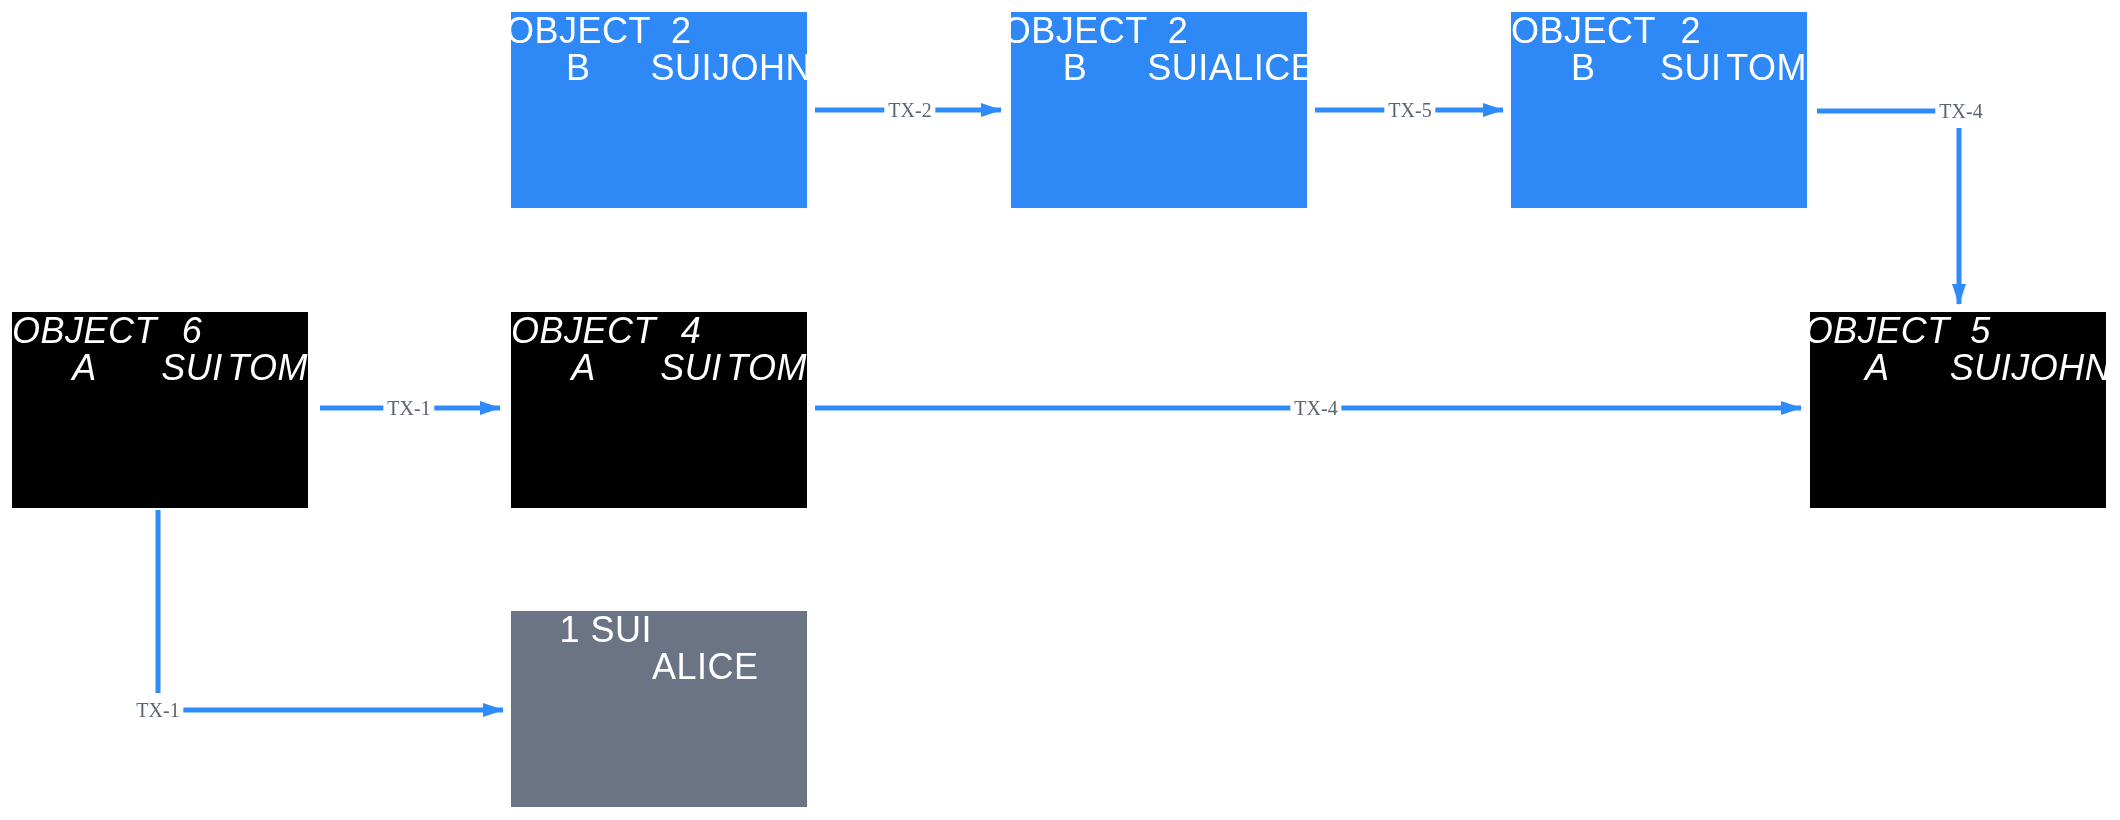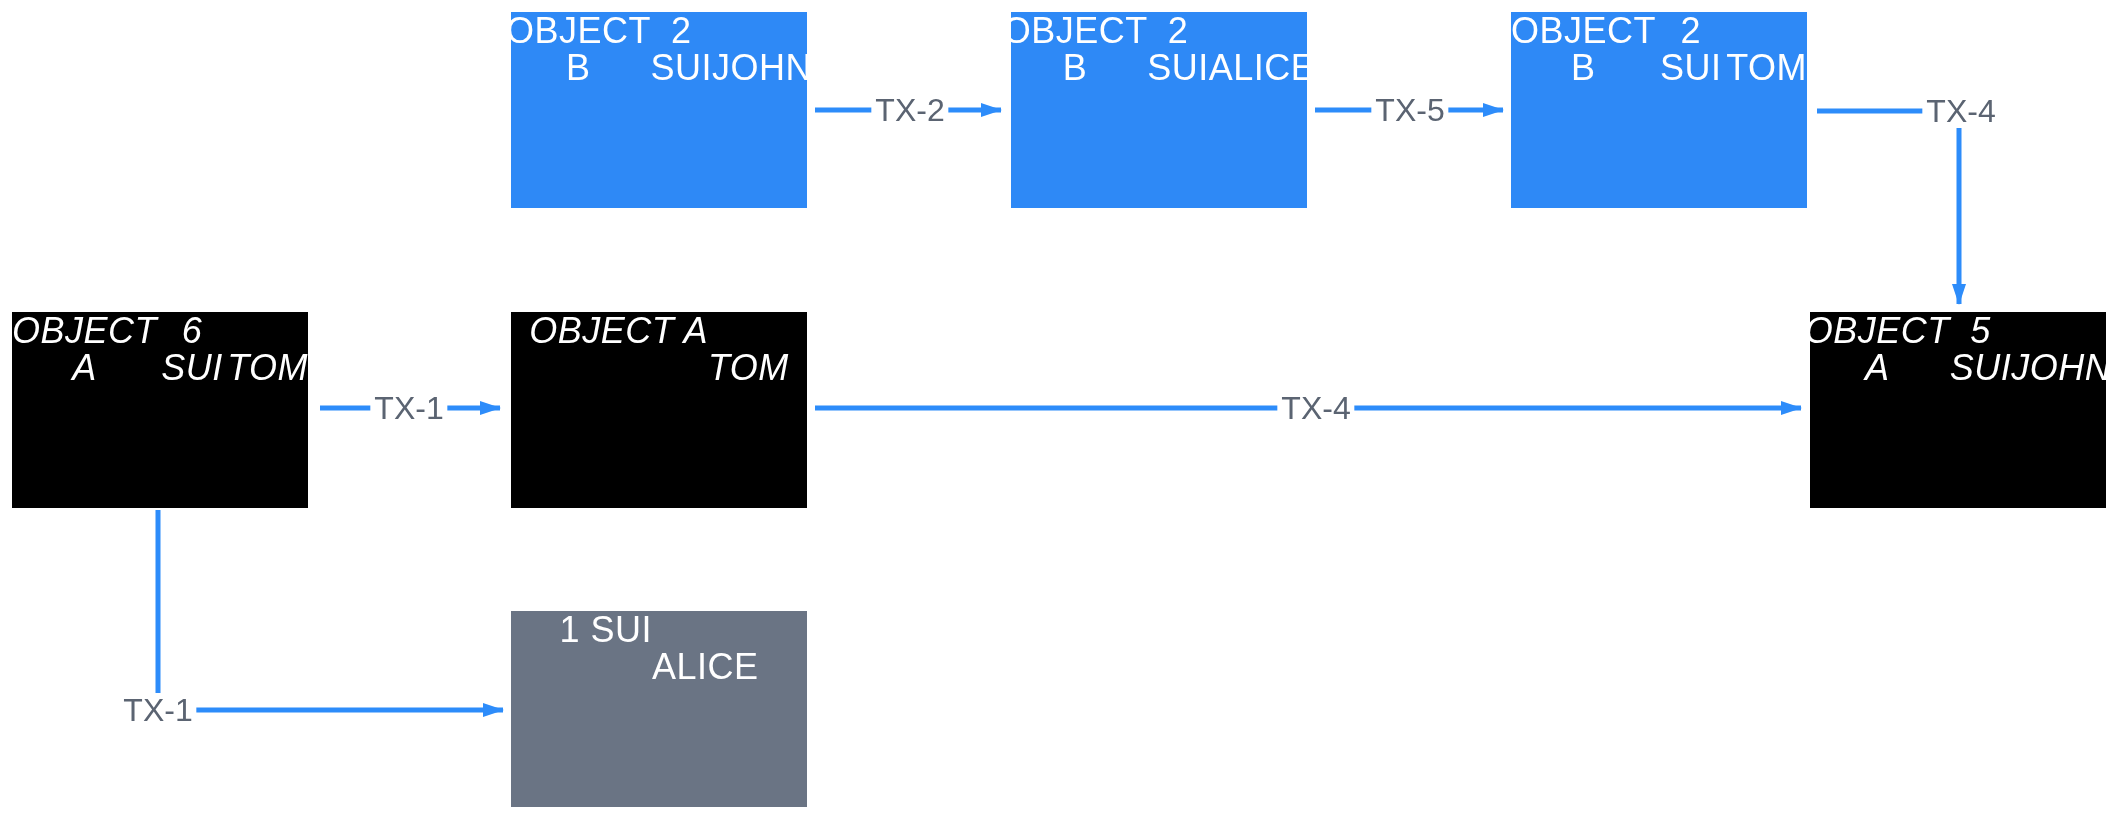--- a/index.html
+++ b/index.html
@@ -26,21 +26,21 @@
     font-size:36px;line-height:37px;letter-spacing:0.5px;
     display:flex;flex-direction:row;justify-content:center;
   }
   .box.blue{background:var(--blue);}
   .box.black{background:var(--black);font-style:italic;}
   .box.gray{background:var(--gray);}
   .box .owner{margin-top:37px;}
   .edge-label{
     position:absolute;transform:translate(-50%,-50%);
     color:var(--label);background:var(--bg);
-    font-size:32px;line-height:32px;padding:1px 4px;white-space:nowrap;
+    font-size:20px;line-height:32px;padding:1px 4px;white-space:nowrap;font-family:Liberation Serif, serif;
   }
   
   #node-b-john  {left:511px; top:12px;}
   #node-b-alice {left:1011px;top:12px;}
   #node-b-tom   {left:1511px;top:12px;}
   #node-a-tom5  {left:12px;  top:312px;}
   #node-a-tom4  {left:511px; top:312px;}
   #node-a-john6 {left:1810px;top:312px;}
   #node-c-alice {left:511px; top:611px;}
   
@@ -89,20 +89,21 @@
   </div>
 
   <div class="box black" id="node-a-tom5">
     <div class="title">OBJECT A</div>
     <div class="amount">6 SUI</div>
     <div class="owner">TOM</div>
   </div>
 
   <div class="box black" id="node-a-tom4">
     <div class="title">OBJECT A</div>
+    <div class="amount">4 SUI</div>
     <div class="owner">TOM</div>
   </div>
 
   <div class="box black" id="node-a-john6">
     <div class="title">OBJECT A</div>
     <div class="amount">5 SUI</div>
     <div class="owner">JOHN</div>
   </div>
 
   <div class="box gray" id="node-c-alice">

